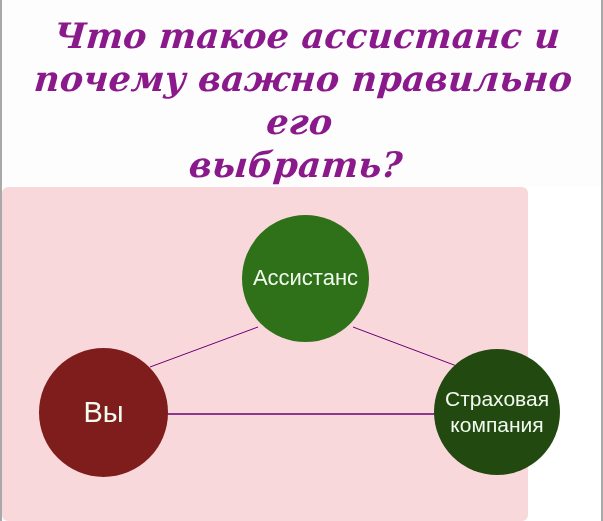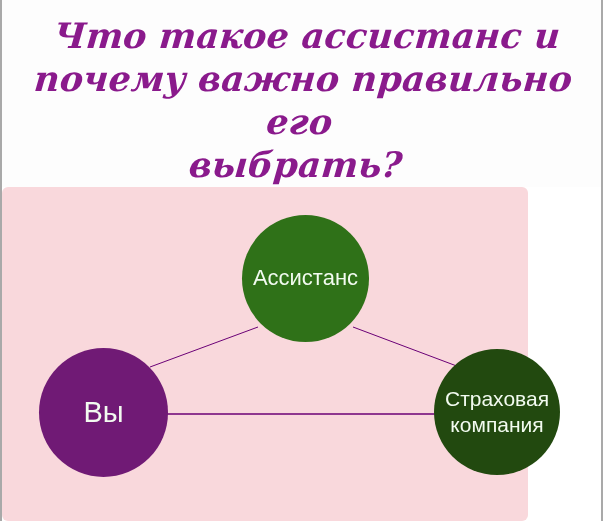--- a/index.html
+++ b/index.html
@@ -100,21 +100,21 @@
     height: 127px;
     background: #2f7118;
     font-size: 22px;
   }
 
   #node-you {
     left: 37px;
     top: 161px;
     width: 129px;
     height: 129px;
-    background: #701a75;
+    background: #7f1d1d;
     font-size: 29px;
   }
 
   #node-insurer {
     left: 432px;
     top: 162px;
     width: 126px;
     height: 126px;
     background: #22490f;
     font-size: 21px;

